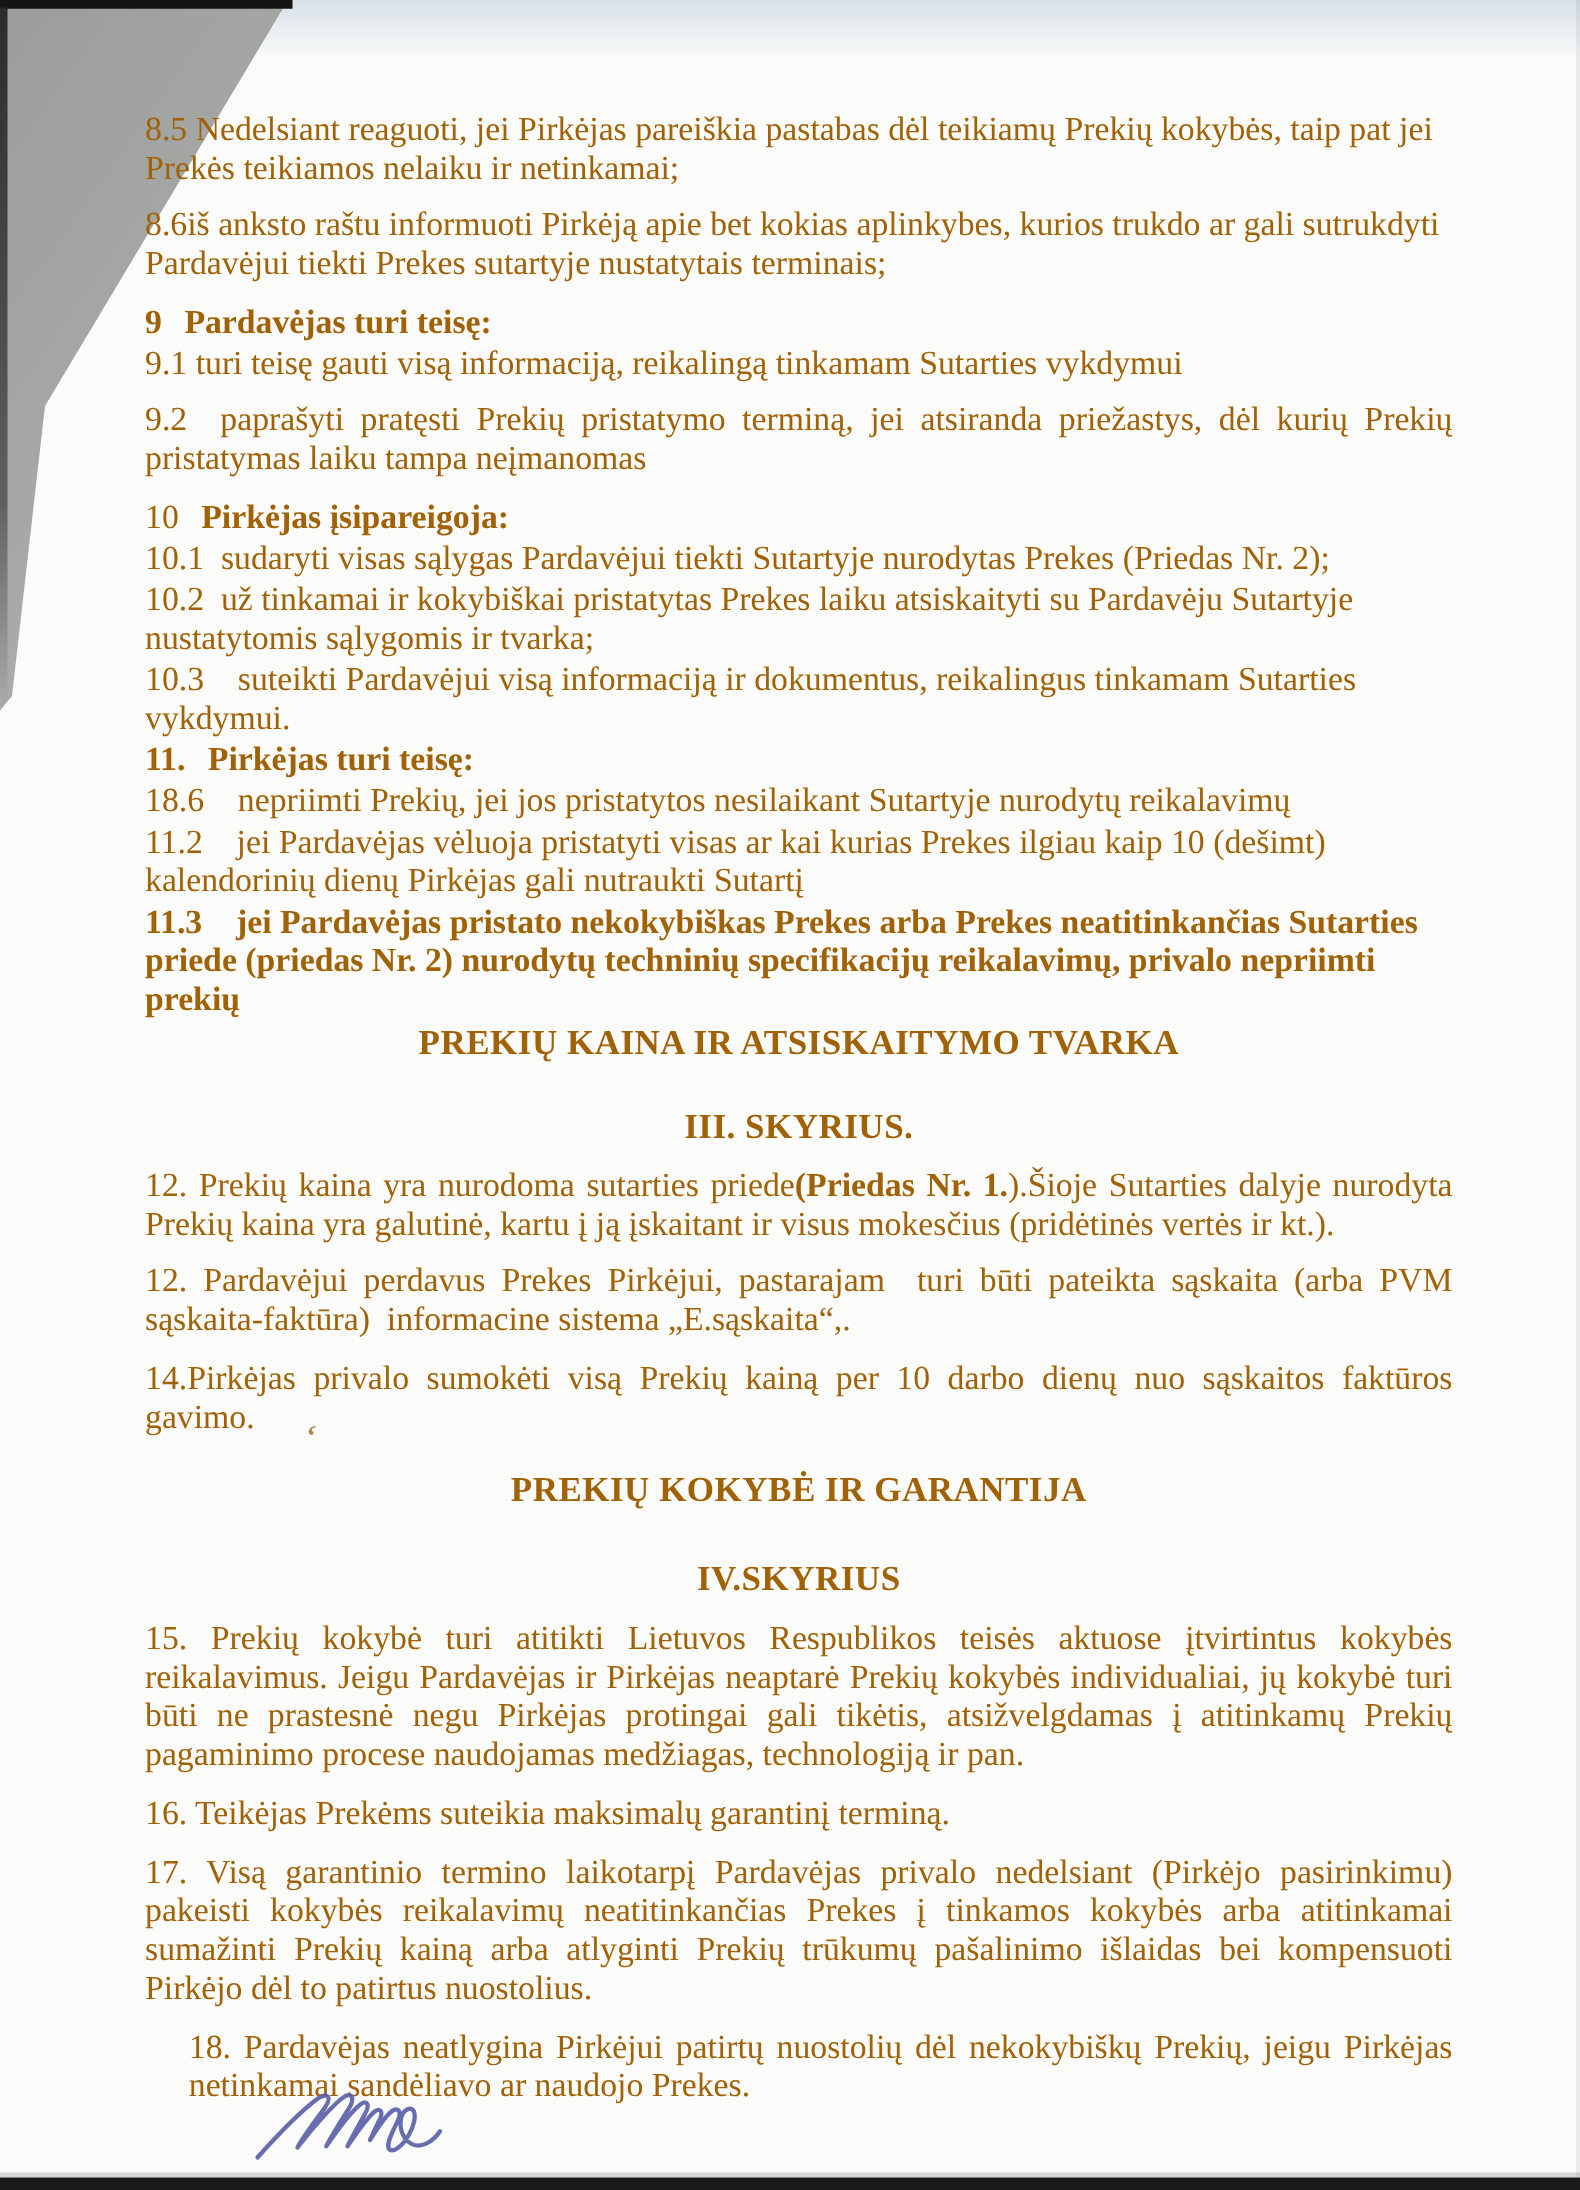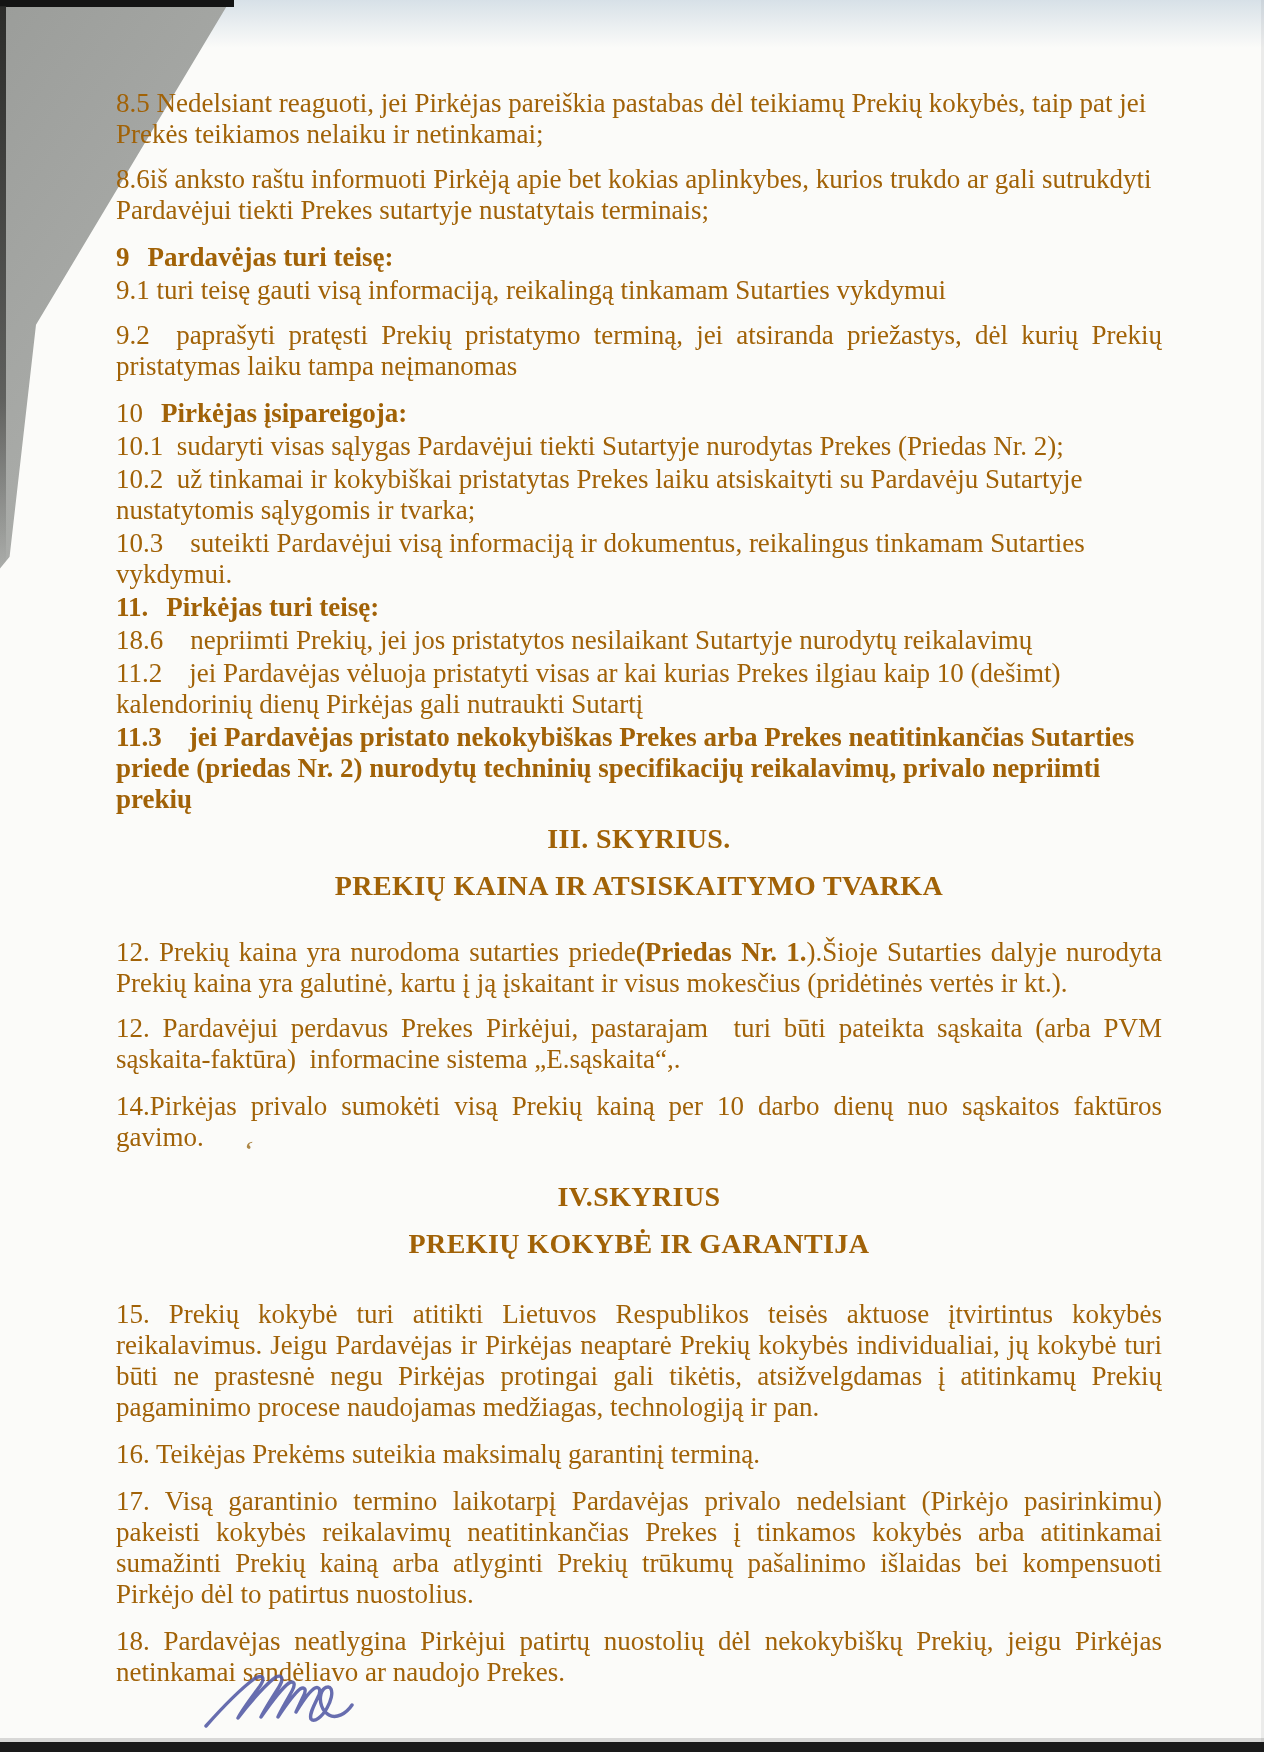--- a/index.html
+++ b/index.html
@@ -18,21 +18,21 @@
   .left-edge{position:absolute;top:6px;left:0;width:6px;height:560px;
     background:linear-gradient(180deg,rgba(38,38,36,.95),rgba(38,38,36,.55) 70%,rgba(38,38,36,0));}
   .right-edge{position:absolute;top:0;right:0;width:3px;height:1752px;background:rgba(120,125,128,.12);}
   .bottom-bar{position:absolute;left:0;bottom:0;width:1264px;height:10px;background:#1a1a1a;}
   .bottom-soft{position:absolute;left:0;bottom:10px;width:1264px;height:4px;background:rgba(60,60,60,.18);}
   
   .doc{position:absolute;left:116px;width:1046px;top:88px;
     font-size:27px;line-height:31px;color:#a16207;}
   .cl{margin:0 0 14px;white-space:pre-wrap;}
   .pj{text-align:justify;}
-  .m0{margin-bottom:0;}
+  .m0{margin-bottom:0;margin-left:35px;}
   .m2{margin-bottom:2px;}
   .m4{margin-bottom:4px;font-weight:bold;}
   .m16{margin-bottom:16px;}
   .m28{margin-bottom:28px;}
   .hsec{font-weight:bold;margin:2px 0 2px;}
   .hsec .num{margin-right:18px;}
   .title{font-weight:bold;text-align:center;font-size:28px;letter-spacing:.4px;margin:0;}
   .t3no{margin:8px 0 16px;}
   .t3{margin:0 0 36px;}
   .t4no{margin:22px 0 16px;}
@@ -65,29 +65,29 @@
   <p class="cl hsec"><span class="num" style="font-weight:normal">10</span><span>Pirkėjas įsipareigoja:</span></p>
   <p class="cl m2">10.1  sudaryti visas sąlygas Pardavėjui tiekti Sutartyje nurodytas Prekes (Priedas Nr. 2);</p>
   <p class="cl m2">10.2  už tinkamai ir kokybiškai pristatytas Prekes laiku atsiskaityti su Pardavėju Sutartyje nustatytomis sąlygomis ir tvarka;</p>
   <p class="cl m2">10.3    suteikti Pardavėjui visą informaciją ir dokumentus, reikalingus tinkamam Sutarties vykdymui.</p>
 
   <p class="cl hsec"><span class="num">11.</span><span>Pirkėjas turi teisę:</span></p>
   <p class="cl m2">18.6    nepriimti Prekių, jei jos pristatytos nesilaikant Sutartyje nurodytų reikalavimų</p>
   <p class="cl m2">11.2    jei Pardavėjas vėluoja pristatyti visas ar kai kurias Prekes ilgiau kaip 10 (dešimt) kalendorinių dienų Pirkėjas gali nutraukti Sutartį</p>
   <p class="cl m4">11.3    jei Pardavėjas pristato nekokybiškas Prekes arba Prekes neatitinkančias Sutarties priede (priedas Nr. 2) nurodytų techninių specifikacijų reikalavimų, privalo nepriimti prekių</p>
 
+  <h2 class="title t3">PREKIŲ KAINA IR ATSISKAITYMO TVARKA</h2>
   <h2 class="title t3no">III. SKYRIUS.</h2>
-  <h2 class="title t3">PREKIŲ KAINA IR ATSISKAITYMO TVARKA</h2>
 
   <p class="cl pj"><span>12. Prekių kaina yra nurodoma sutarties priede</span><span class="b">(Priedas Nr. 1.</span><span>).Šioje Sutarties dalyje nurodyta Prekių kaina yra galutinė, kartu į ją įskaitant ir visus mokesčius (pridėtinės vertės ir kt.).</span></p>
   <p class="cl pj m16">12. Pardavėjui perdavus Prekes Pirkėjui, pastarajam  turi būti pateikta sąskaita (arba PVM sąskaita-faktūra)  informacine sistema „E.sąskaita“,.</p>
   <p class="cl pj m28">14.Pirkėjas privalo sumokėti visą Prekių kainą per 10 darbo dienų nuo sąskaitos faktūros gavimo.</p>
 
+  <h2 class="title t4">PREKIŲ KOKYBĖ IR GARANTIJA</h2>
   <h2 class="title t4no">IV.SKYRIUS</h2>
-  <h2 class="title t4">PREKIŲ KOKYBĖ IR GARANTIJA</h2>
 
   <p class="cl pj m16">15. Prekių kokybė turi atitikti Lietuvos Respublikos teisės aktuose įtvirtintus kokybės reikalavimus. Jeigu Pardavėjas ir Pirkėjas neaptarė Prekių kokybės individualiai, jų kokybė turi būti ne prastesnė negu Pirkėjas protingai gali tikėtis, atsižvelgdamas į atitinkamų Prekių pagaminimo procese naudojamas medžiagas, technologiją ir pan.</p>
   <p class="cl m16">16. Teikėjas Prekėms suteikia maksimalų garantinį terminą.</p>
   <p class="cl pj m16">17. Visą garantinio termino laikotarpį Pardavėjas privalo nedelsiant (Pirkėjo pasirinkimu) pakeisti kokybės reikalavimų neatitinkančias Prekes į tinkamos kokybės arba atitinkamai sumažinti Prekių kainą arba atlyginti Prekių trūkumų pašalinimo išlaidas bei kompensuoti Pirkėjo dėl to patirtus nuostolius.</p>
   <p class="cl pj m0">18. Pardavėjas neatlygina Pirkėjui patirtų nuostolių dėl nekokybiškų Prekių, jeigu Pirkėjas netinkamai sandėliavo ar naudojo Prekes.</p>
 </main>
 
 <span class="stray">ʻ</span>
 
 <div class="signature">

